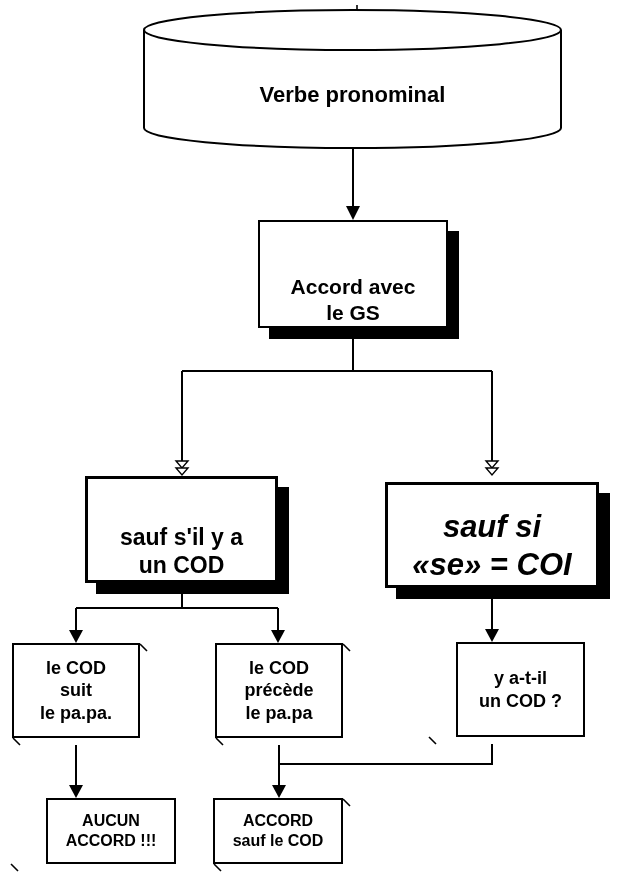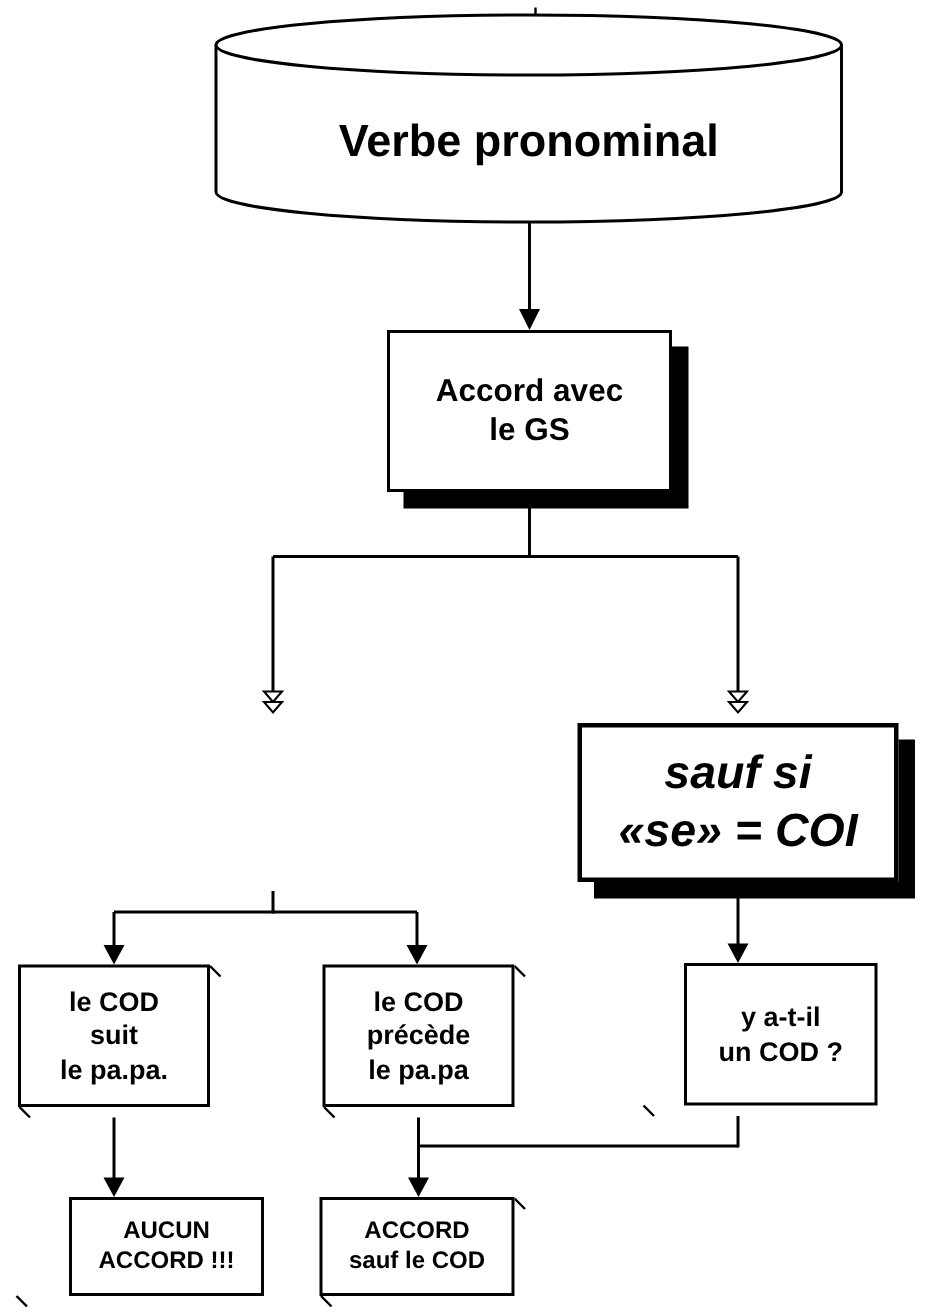--- a/index.html
+++ b/index.html
@@ -22,36 +22,36 @@
     box-sizing:border-box;
     background:#fff;
     border:2px solid #000;
     display:flex; align-items:center; justify-content:center;
     text-align:center;
     font-weight:bold;
     line-height:1.25;
     color:#000;
   }
   .lbl { white-space:pre-line; }
-  .shadow-solid { box-shadow:11px 11px 0 0 #000; }
+  .shadow-solid { box-shadow:11px 11px 0 0 #000;align-items:flex-end; }
   .shadow-open::before {
     content:"";
     position:absolute;
     top:5px; left:5px;
     width:100%; height:100%;
     background:#fff;
     border:2px solid #000;
     z-index:-1;
   }
 
   .cyl-label {
     position:absolute;
     left:144px; top:70px; width:417px; height:50px;
     display:flex; align-items:center; justify-content:center;
-    font-weight:bold; font-size:30px; color:#000;
+    font-weight:bold; font-size:22px; color:#000;
   }
 
   #n-gs        { left:258px; top:220px; width:190px; height:108px; font-size:21px; }
   #n-saufcod   { left:85px;  top:476px; width:193px; height:107px; font-size:23px; border-width:3px; }
   #n-saufse    { left:385px; top:482px; width:214px; height:106px; font-size:31px; border-width:3px;font-style:italic; }
   #n-suit      { left:12px;  top:643px; width:128px; height:95px;  font-size:18px; }
   #n-precede   { left:215px; top:643px; width:128px; height:95px;  font-size:18px; }
   #n-yatil     { left:428px; top:642px; width:129px; height:95px;  font-size:18px;margin-left:28px; }
   #n-aucun     { left:10px;  top:798px; width:130px; height:66px;  font-size:16px;margin-left:36px; }
   #n-accordcod { left:213px; top:798px; width:130px; height:66px;  font-size:16px; }
@@ -129,20 +129,24 @@
 
   <div class="cyl-label">
     <span class="lbl">Verbe pronominal</span>
   </div>
 
   <div class="node shadow-solid" id="n-gs">
     <span class="lbl">Accord avec
 le GS</span>
   </div>
 
+  <div class="node shadow-solid" id="n-saufcod">
+    <span class="lbl">sauf s'il y a
+un COD</span>
+  </div>
 
   <div class="node shadow-solid" id="n-saufse">
     <span class="lbl">sauf si
 «se» = COI</span>
   </div>
 
   <div class="node shadow-open" id="n-suit">
     <span class="lbl">le COD
 suit
 le pa.pa.</span>

